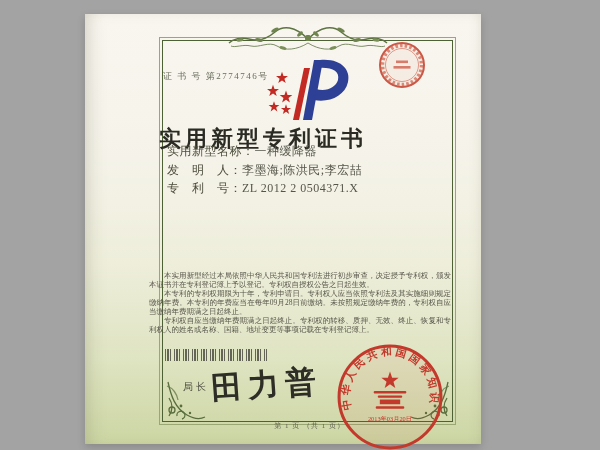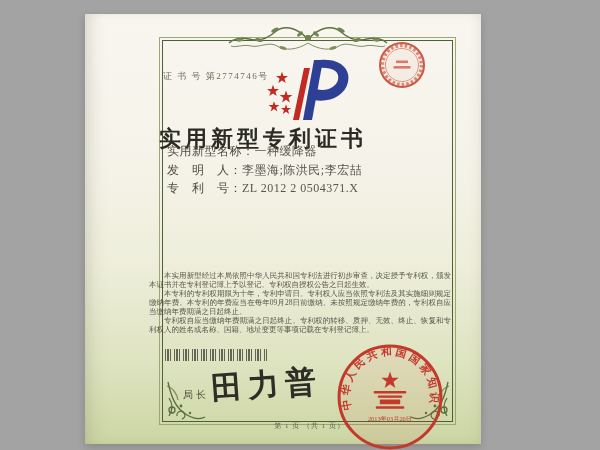--- a/index.html
+++ b/index.html
@@ -49,21 +49,21 @@
   }
   .body-text p{margin:0;text-indent:2em;}
   .barcode{
     position:absolute;left:80px;top:335px;width:102px;height:12px;opacity:.8;
     background:repeating-linear-gradient(90deg,
       #45453c 0 1px,transparent 1px 2px,
       #45453c 2px 4px,transparent 4px 5px,
       #45453c 5px 6px,transparent 6px 9px);
   }
   .commissioner-label{
-    position:absolute;left:98px;top:374px;
+    position:absolute;left:98px;top:366px;
     font-size:10px;color:#4c4c3e;letter-spacing:3px;
   }
   .signature{
     position:absolute;left:126px;top:350px;
     font-size:31px;font-weight:bold;color:#2e2e27;
     letter-spacing:6px;transform:rotate(-4deg);
   }
   .big-seal{position:absolute;left:250px;top:328px;width:110px;height:110px;}
   .page-footer{
     position:absolute;left:76px;top:407px;width:297px;text-align:center;

